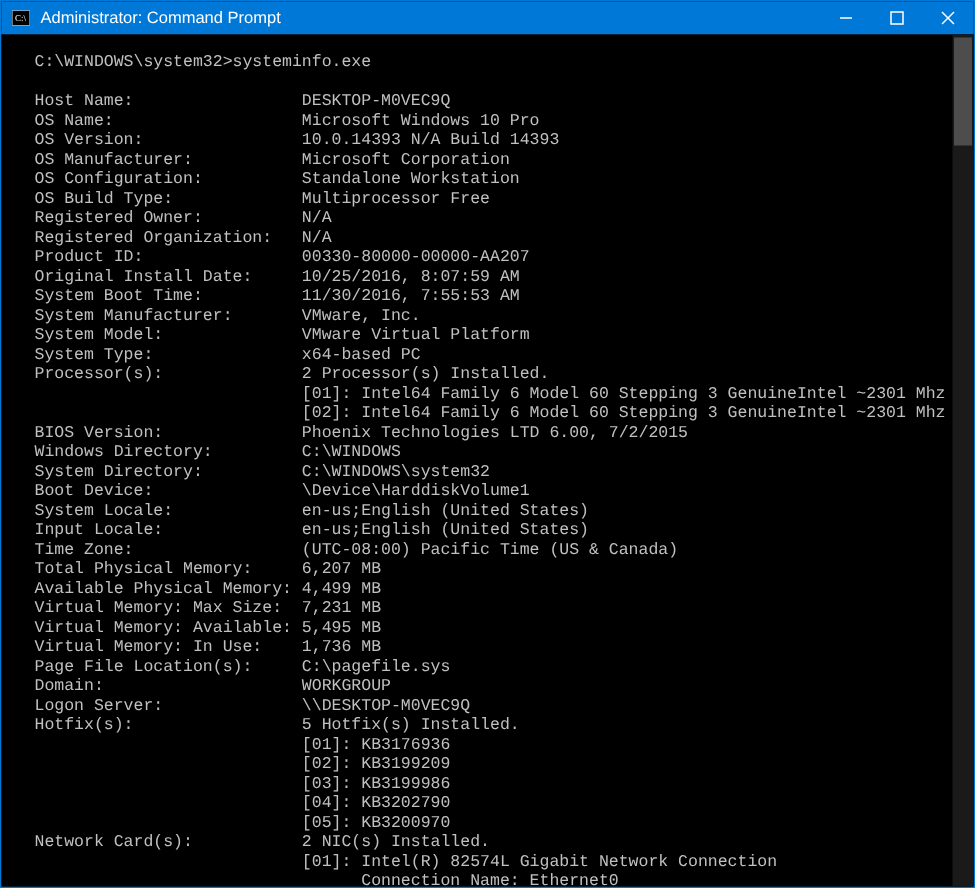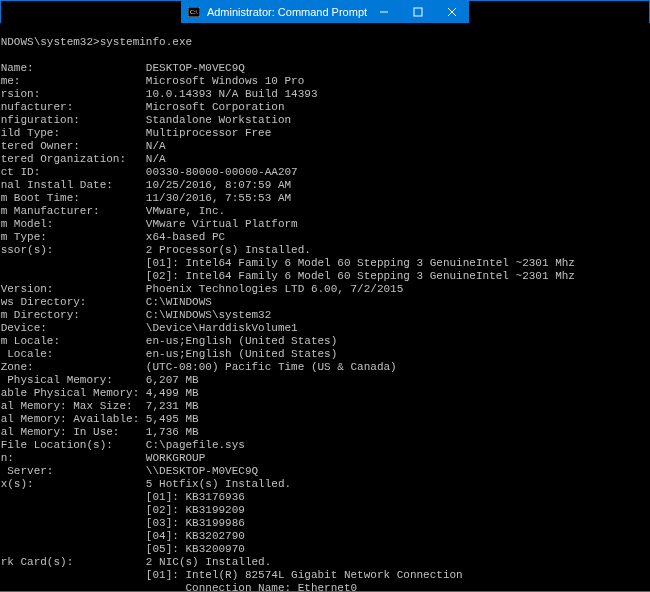--- a/index.html
+++ b/index.html
@@ -10,21 +10,20 @@
       font-size: 11px;
       background: #000;
       overflow: hidden;
     }
     .window {
       width: 100%;
       height: 100%;
       display: flex;
       flex-direction: column;
       border: 1px solid #0078d7;
-      align-items: center;
     }
     .titlebar {
       background: #0078d7;
       color: #fff;
       height: 22px;
       display: flex;
       align-items: center;
       font-family: 'Segoe UI', Tahoma, sans-serif;
       font-size: 11px;
       padding-left: 6px;

